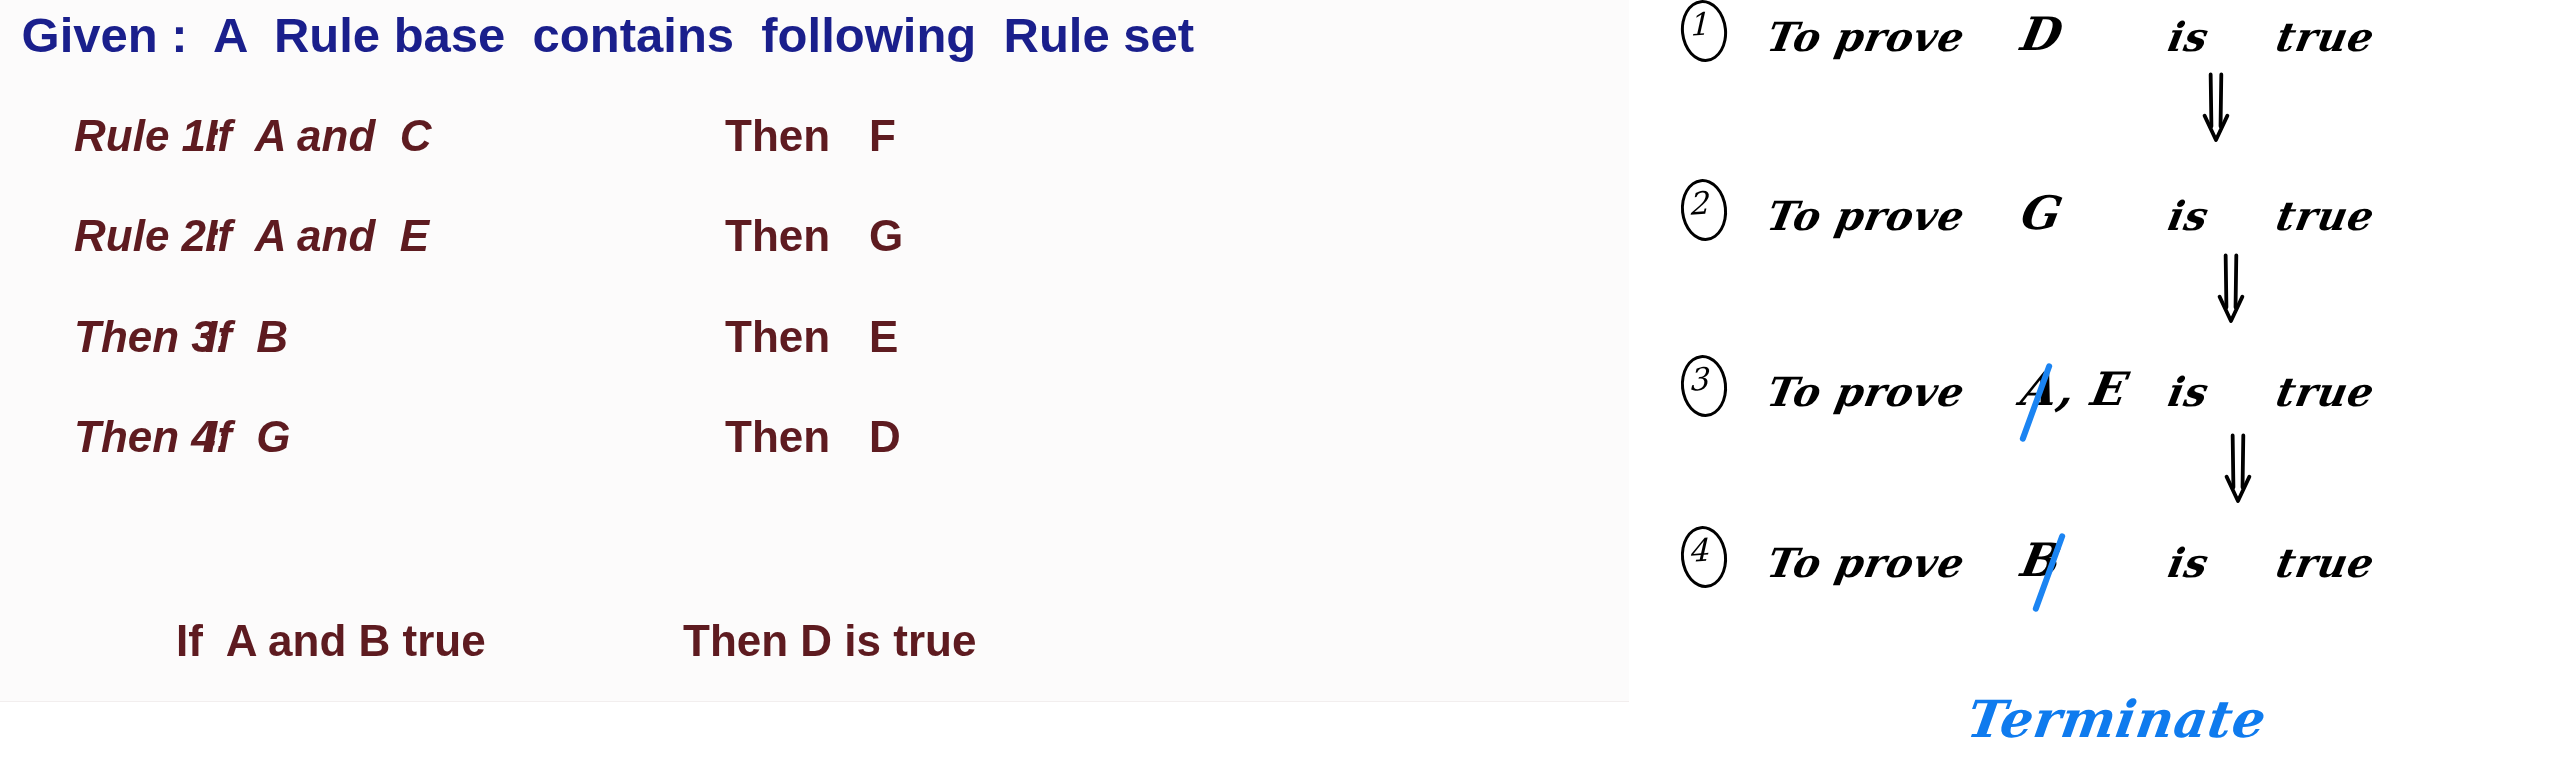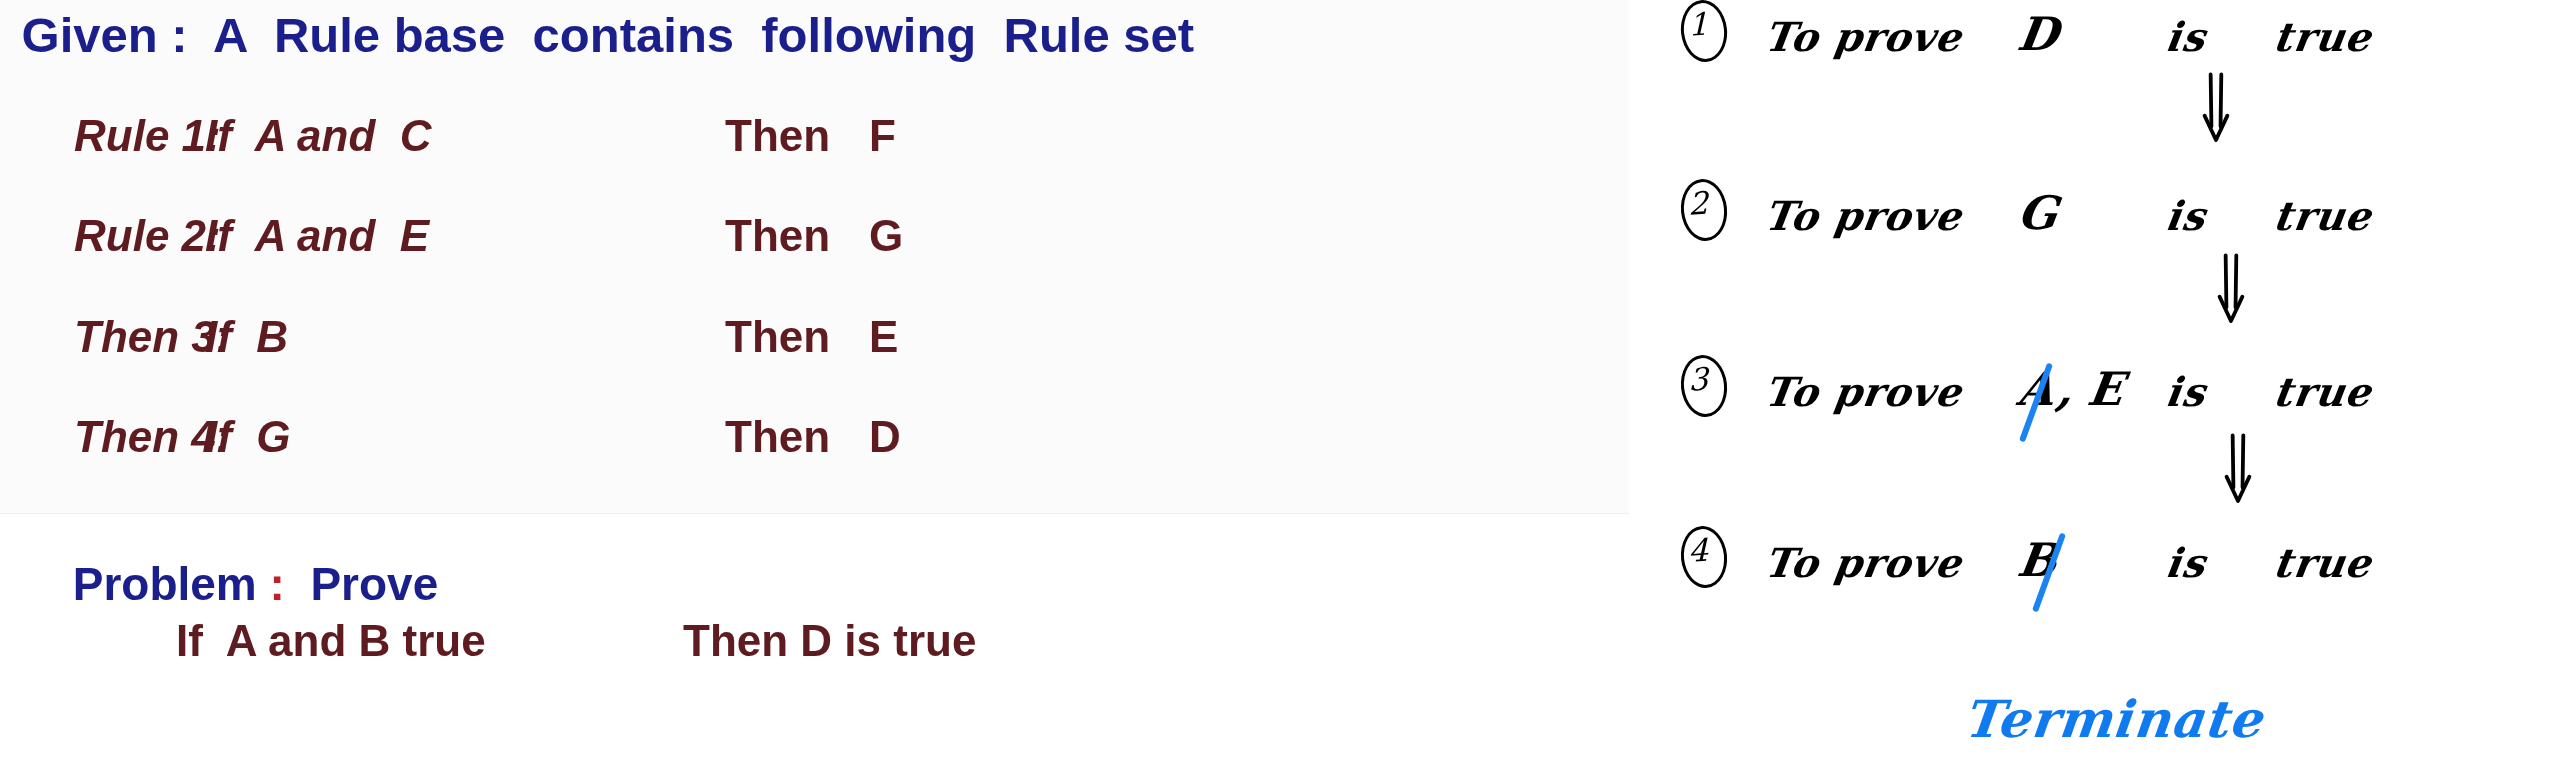--- a/index.html
+++ b/index.html
@@ -14,21 +14,21 @@
     overflow: hidden;
     font-family: "Liberation Sans", sans-serif;
   }
 
   
   #slide-panel {
     position: absolute;
     left: 0;
     top: 0;
     width: 1629px;
-    height: 514px;
+    height: 702px;
     background: #fcfbfb;
   }
   #slide-panel::after {
     content: "";
     position: absolute;
     left: 0; right: 0; bottom: 0;
     height: 0.8px;
     background: #f2eeee;
   }
 
@@ -212,23 +212,20 @@
     <span class="rule-concl">E</span>
   </div>
 
   <div class="rule-row" style="left:74px; top:415px;">
     <span class="rule-label">Then 4:</span>
     <span class="rule-if">If  G</span>
     <span class="rule-then">Then</span>
     <span class="rule-concl">D</span>
   </div>
 
-  <div class="slide-line problem-line" style="left:21.6px; top:515px;">
-    <span>Problem</span><span> </span><span class="colon-red">:</span><span>  </span><span>Prove</span>
-  </div>
 
   <div class="goal-row" style="left:176px; top:619px;">
     <span class="goal-if">If  A and B true</span>
     <span class="goal-then">Then D is true</span>
   </div>
 
 </div>
 
 <div id="hand-panel">
 

